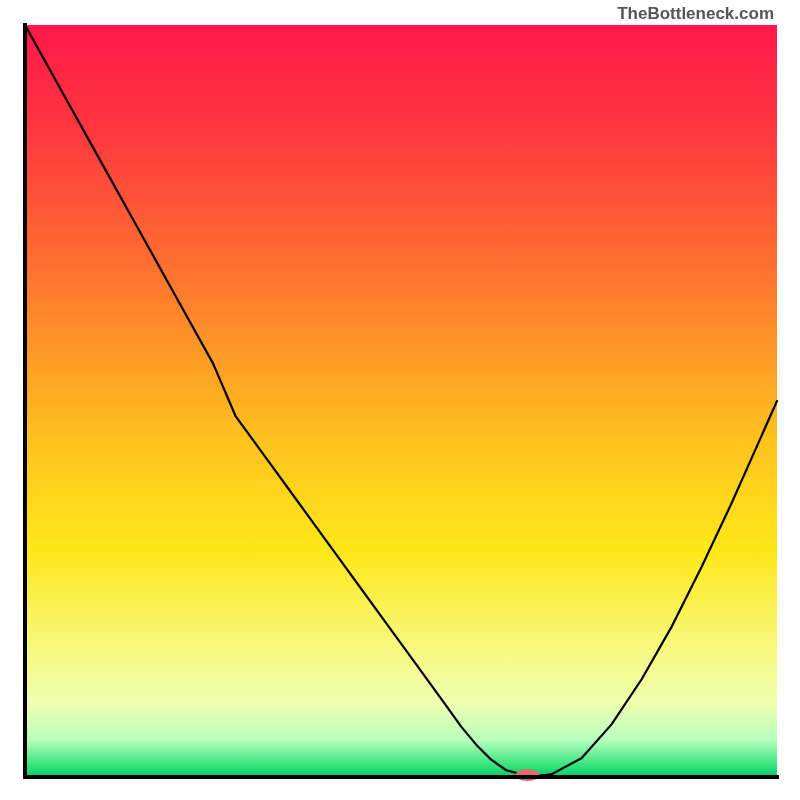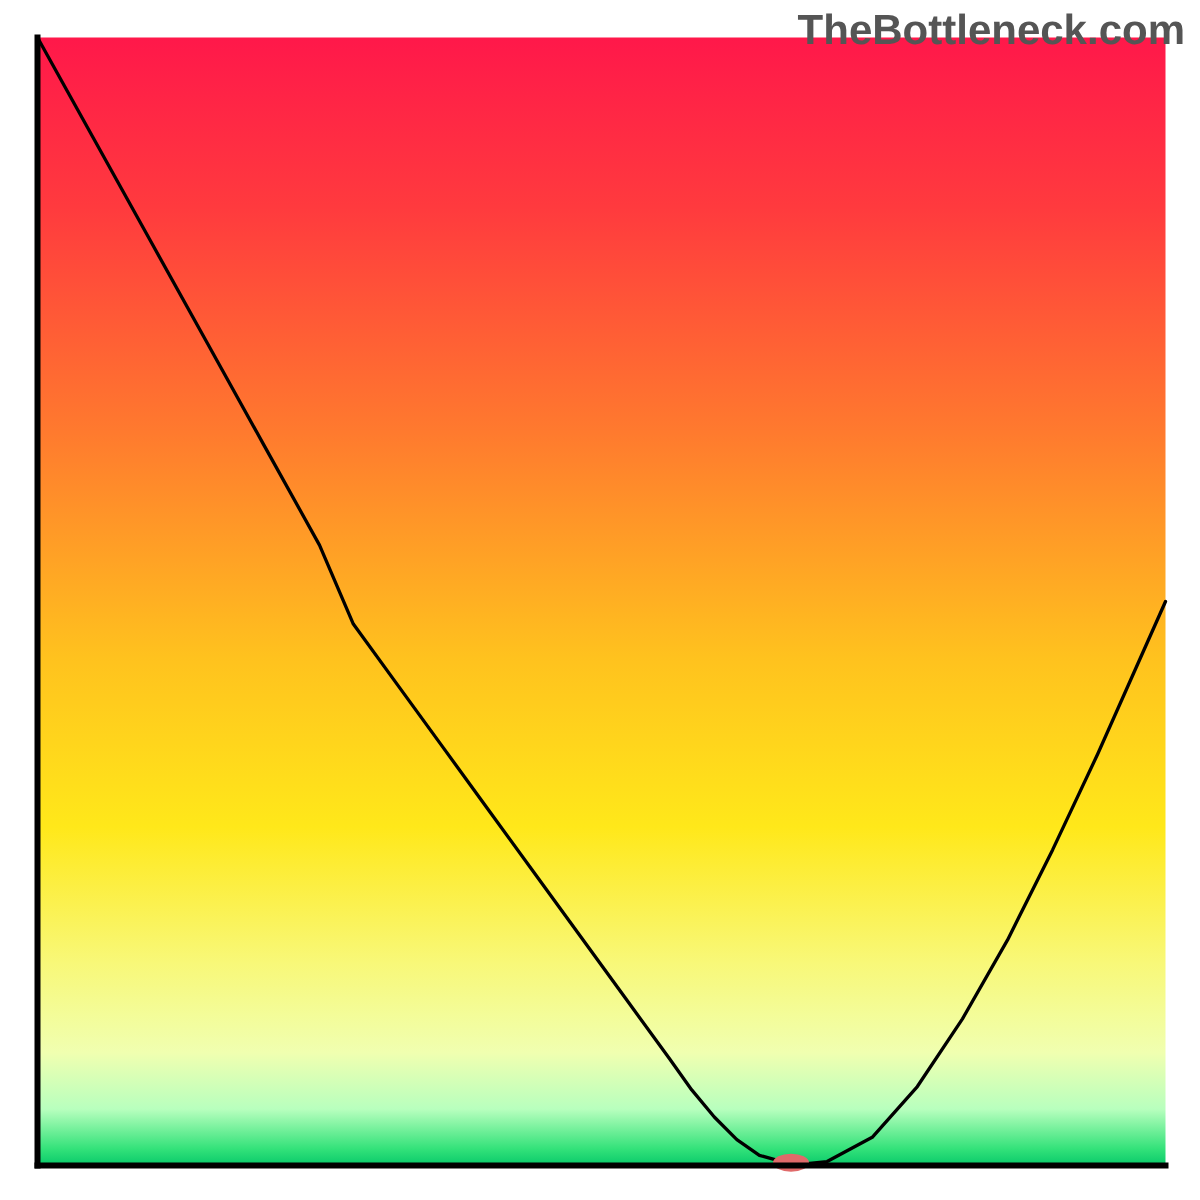--- a/index.html
+++ b/index.html
@@ -11,22 +11,22 @@
     font-family: Arial, Helvetica, sans-serif;
   }
   .chart-container {
     position: relative;
     width: 800px;
     height: 800px;
   }
   .watermark {
     position: absolute;
     top: 4px;
-    right: 10px;
-    font-size: 28px;
+    right: 26px;
+    font-size: 17px;
     font-weight: 600;
     color: #555;
     z-index: 20;
     user-select: none;
   }
   svg { display: block; }
 </style>
 </head>
 <body>
 

